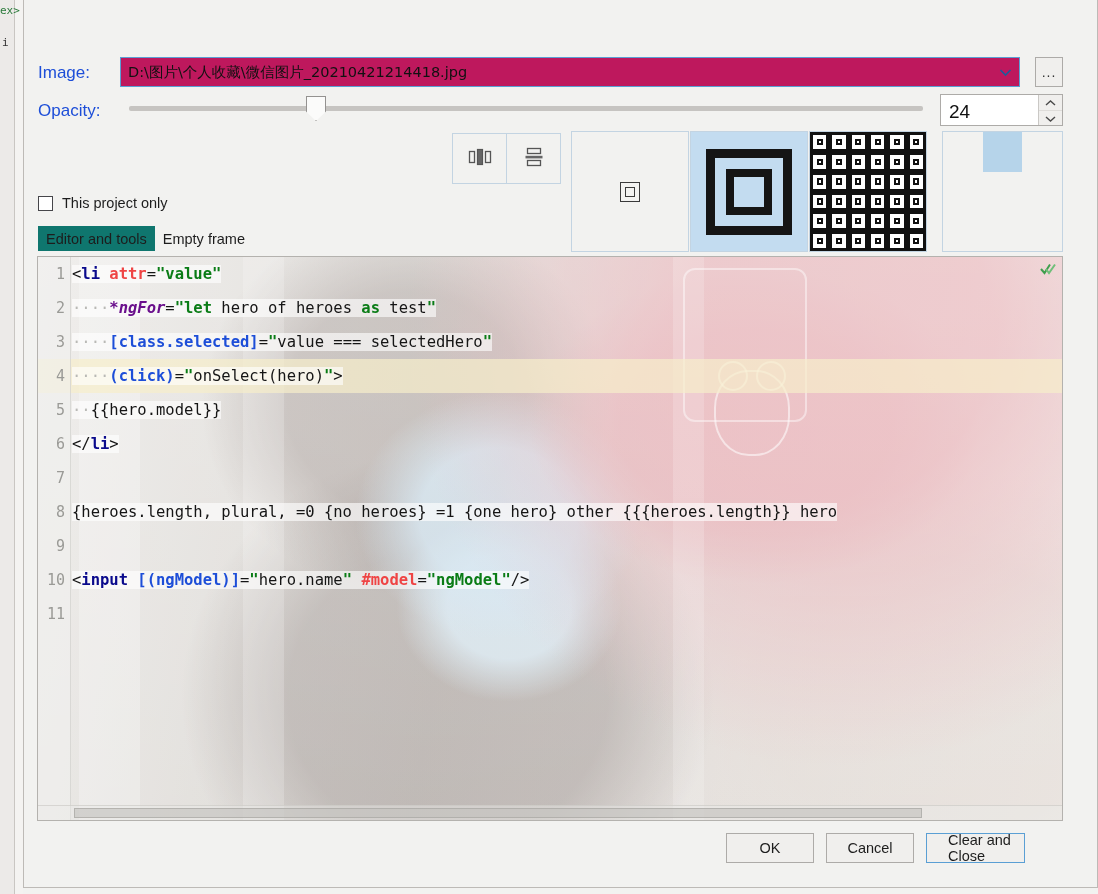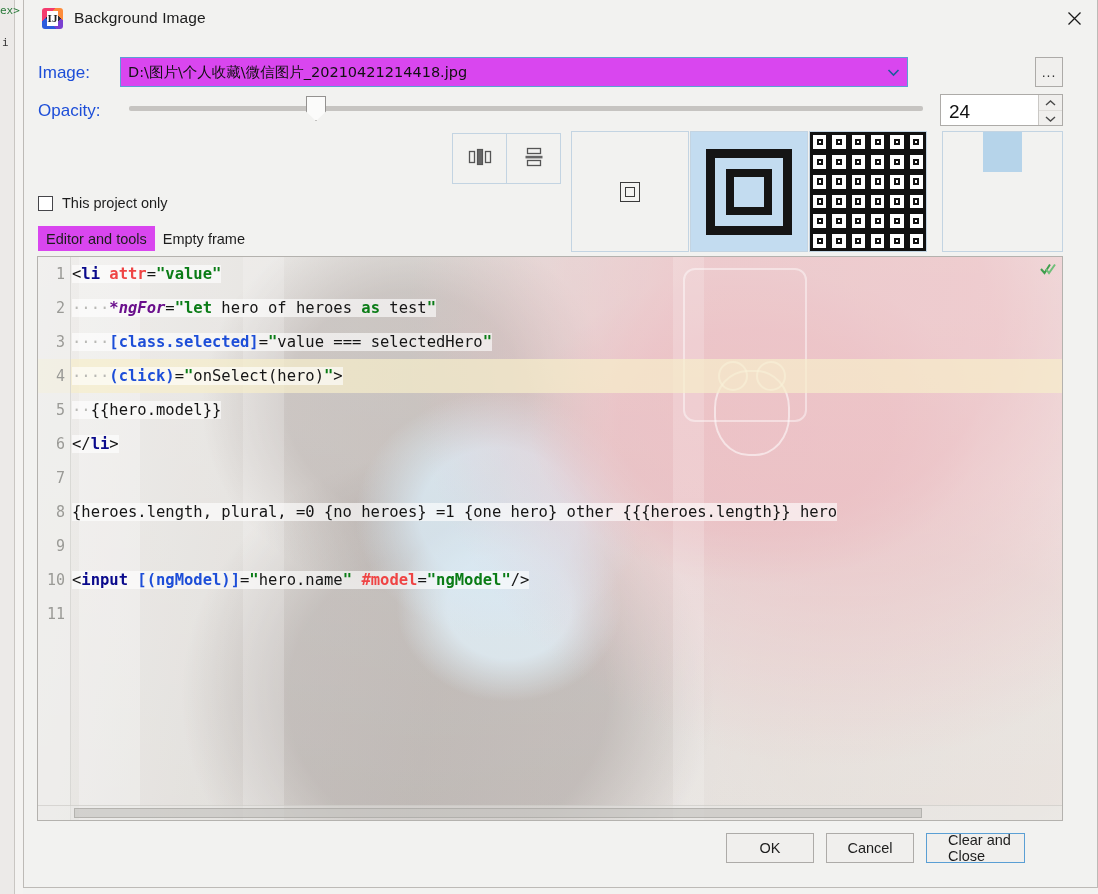--- a/index.html
+++ b/index.html
@@ -54,22 +54,22 @@
     position: absolute; right: 0px; top: 0px; width: 46px; height: 37px;
     display: flex; align-items: center; justify-content: center;
     color: #1a1a1a; font-size: 17px; cursor: default;
   }
   .close-btn svg { display: block; }
   .lbl { position: absolute; font-size: 17px; color: #1d4ed8; }
   #lbl-image { left: 14px; top: 63px; }
   #lbl-opacity { left: 14px; top: 101px; }
 
   .combo {
-    position: absolute; left: 96px; top: 57px; width: 788px; height: 30px;
-    border: 1px solid #5a9fd4; background: #d946ef; box-sizing: border-box;
+    position: absolute; left: 96px; top: 57px; width: 900px; height: 30px;
+    border: 1px solid #5a9fd4; background: #be185d; box-sizing: border-box;
   }
   .combo .val {
     position: absolute; left: 7px; top: 5px; font-size: 14.5px; color: #111;
     white-space: nowrap; font-family: "DejaVu Sans", sans-serif;
   }
   .combo .arrow {
     position: absolute; right: 2px; top: 1px; width: 24px; height: 26px;
     display: flex; align-items: center; justify-content: center;
   }
   .ellipsis-btn {
@@ -146,21 +146,21 @@
   .anchor div.sel { background: #b6d4ea; }
 
   
   .checkrow { position: absolute; left: 14px; top: 192px; height: 22px; display: flex; align-items: center; justify-content: flex-end; }
   .cb { width: 15px; height: 15px; border: 1px solid #46464a; background: #fff; box-sizing: border-box; }
   .checkrow span.tx { font-size: 14.5px; color: #1d1d1d; margin-left: 9px; }
 
   
   .tabs { position: absolute; left: 14px; top: 226px; height: 25px; display: flex; align-items: stretch; }
   .tab { display: flex; align-items: center; padding: 0 8px; font-size: 14.5px; color: #1d1d1d; }
-  .tab.active { background: #d946ef; }
+  .tab.active { background: #0f766e; }
 
   
   #editor {
     position: absolute; left: 13px; top: 256px; width: 1026px; height: 565px;
     border: 1px solid #b4b2ae; box-sizing: border-box; overflow: hidden;
     background: #ffffff;
   }
   
   #photo {
     position: absolute; inset: 0;
@@ -256,31 +256,20 @@
 <div id="ide-bg">
   <div class="ide-strip-a"></div>
   <div class="ide-strip-b"></div>
   <div class="ide-text-1">ex&gt;</div>
   <div class="ide-text-2">i</div>
   <div class="ide-accent"></div>
 </div>
 
 <div id="dialog">
 
-  <div class="titlebar">
-    <div class="title-icon">
-      <span class="glyph">IJ</span>
-    </div>
-    <div class="title-text">Background Image</div>
-    <div class="close-btn">
-      <svg width="15" height="15" viewBox="0 0 15 15" aria-hidden="true">
-        <path d="M1.5 1.5 L13.5 13.5 M13.5 1.5 L1.5 13.5" stroke="#1a1a1a" stroke-width="1.3" fill="none"></path>
-      </svg>
-    </div>
-  </div>
 
   <div class="lbl" id="lbl-image">Image:</div>
   <div class="combo">
     <div class="val" title="D:\图片\个人收藏\微信图片_20210421214418.jpg">D:\图片\个人收藏\微信图片_20210421214418.jpg</div>
     <div class="arrow">
       <svg width="13" height="9" viewBox="0 0 13 9" aria-hidden="true">
         <path d="M1.5 2 L6.5 7 L11.5 2" stroke="#1c5c9c" stroke-width="1.6" fill="none"></path>
       </svg>
     </div>
   </div>

